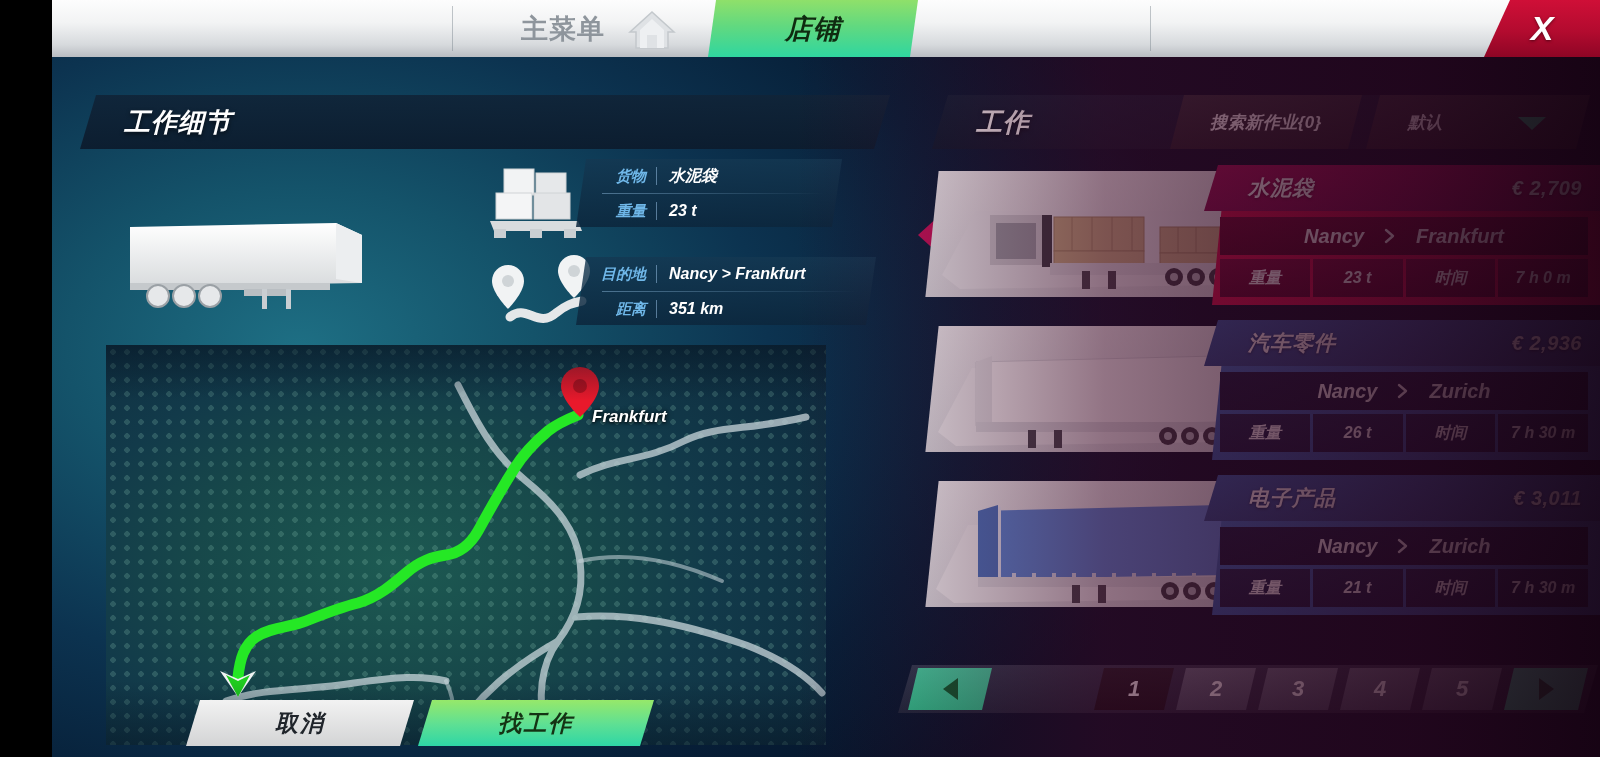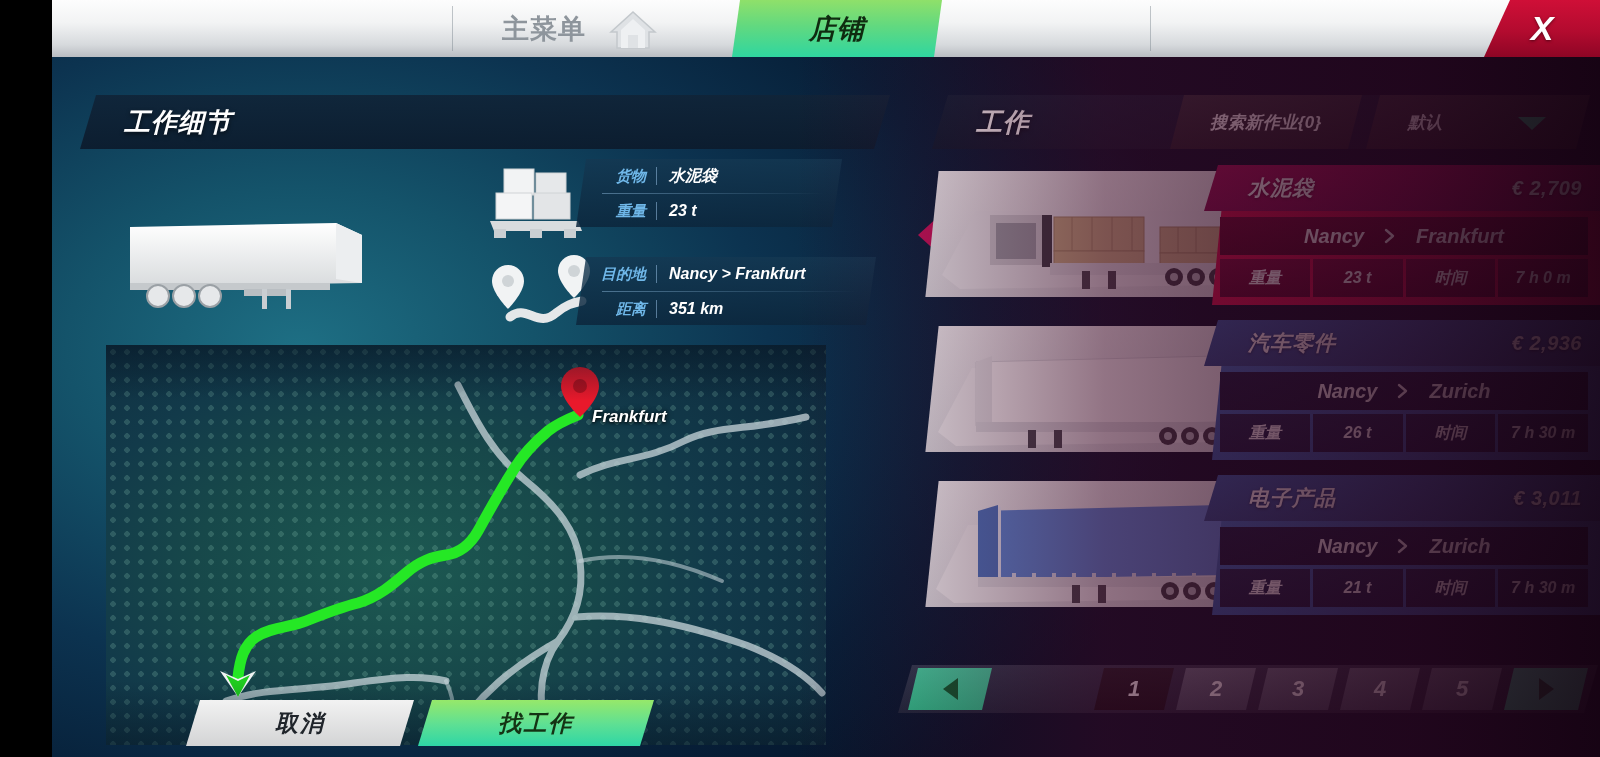--- a/index.html
+++ b/index.html
@@ -487,30 +487,30 @@
         </div>
       </div>
     </div>
   </div>
 
   <div class="topbar">
     <div class="topbar-left-fill"></div>
     <span class="nav-sep" style="left:452px"></span>
     <span class="nav-sep" style="left:1150px"></span>
 
-    <div class="nav-item" style="left:456px; width:248px">
+    <div class="nav-item" style="left:475px; width:248px">
       <span class="lbl">主菜单</span>
       <svg class="home-ico" width="50" height="44" viewBox="0 0 50 44">
         <path d="M25 5 L47 25 L41 25 L41 41 L9 41 L9 25 L3 25 Z" fill="#dfe2e5" stroke="#c3c8cc" stroke-width="1.5"></path>
         <path d="M25 12 L37 23 L37 41 L13 41 L13 23 Z" fill="#eef0f2"></path>
         <rect x="20" y="28" width="10" height="13" fill="#dfe2e5"></rect>
       </svg>
     </div>
 
-    <div class="nav-item nav-active" style="left:732px; width:210px">
+    <div class="nav-item nav-active" style="left:708px; width:210px">
       <span class="lbl">店铺</span>
     </div>
 
 
     <div class="close-btn">X</div>
   </div>
 
   <div class="device-bar-left"></div>
 </div>
 

